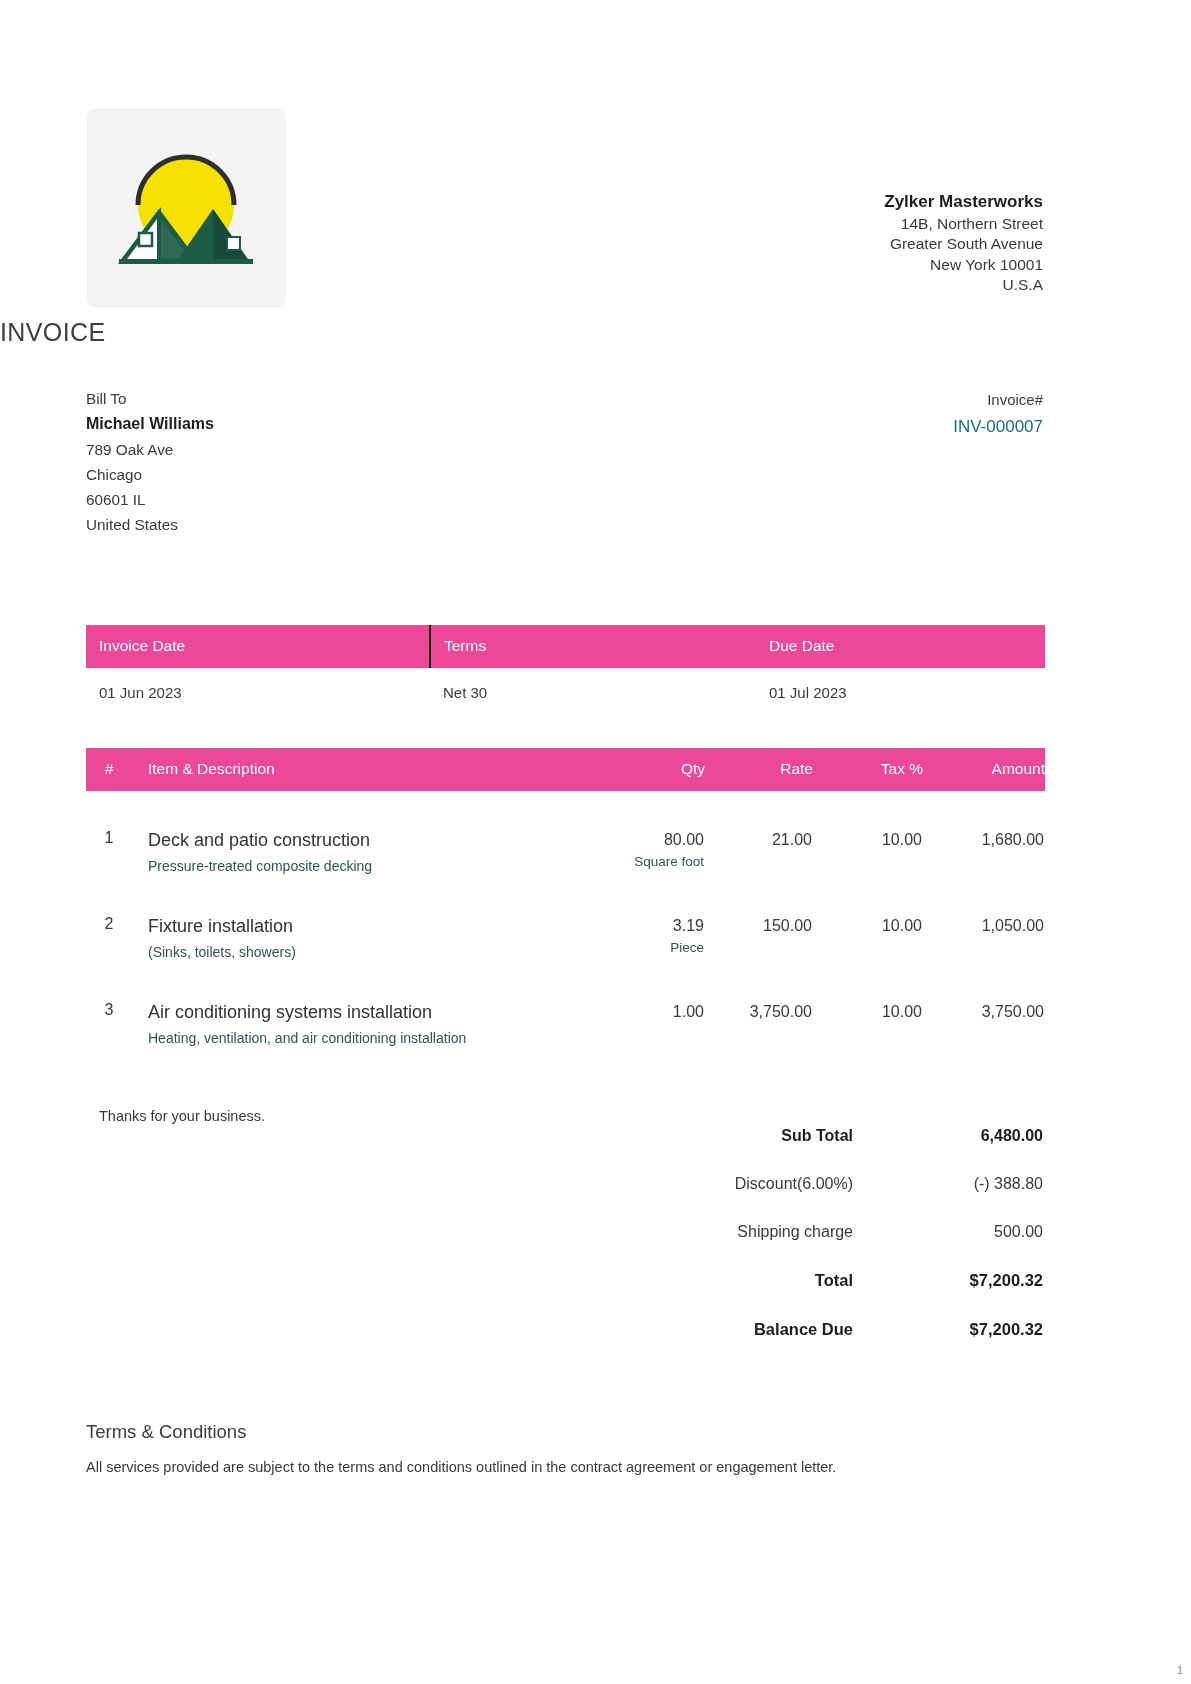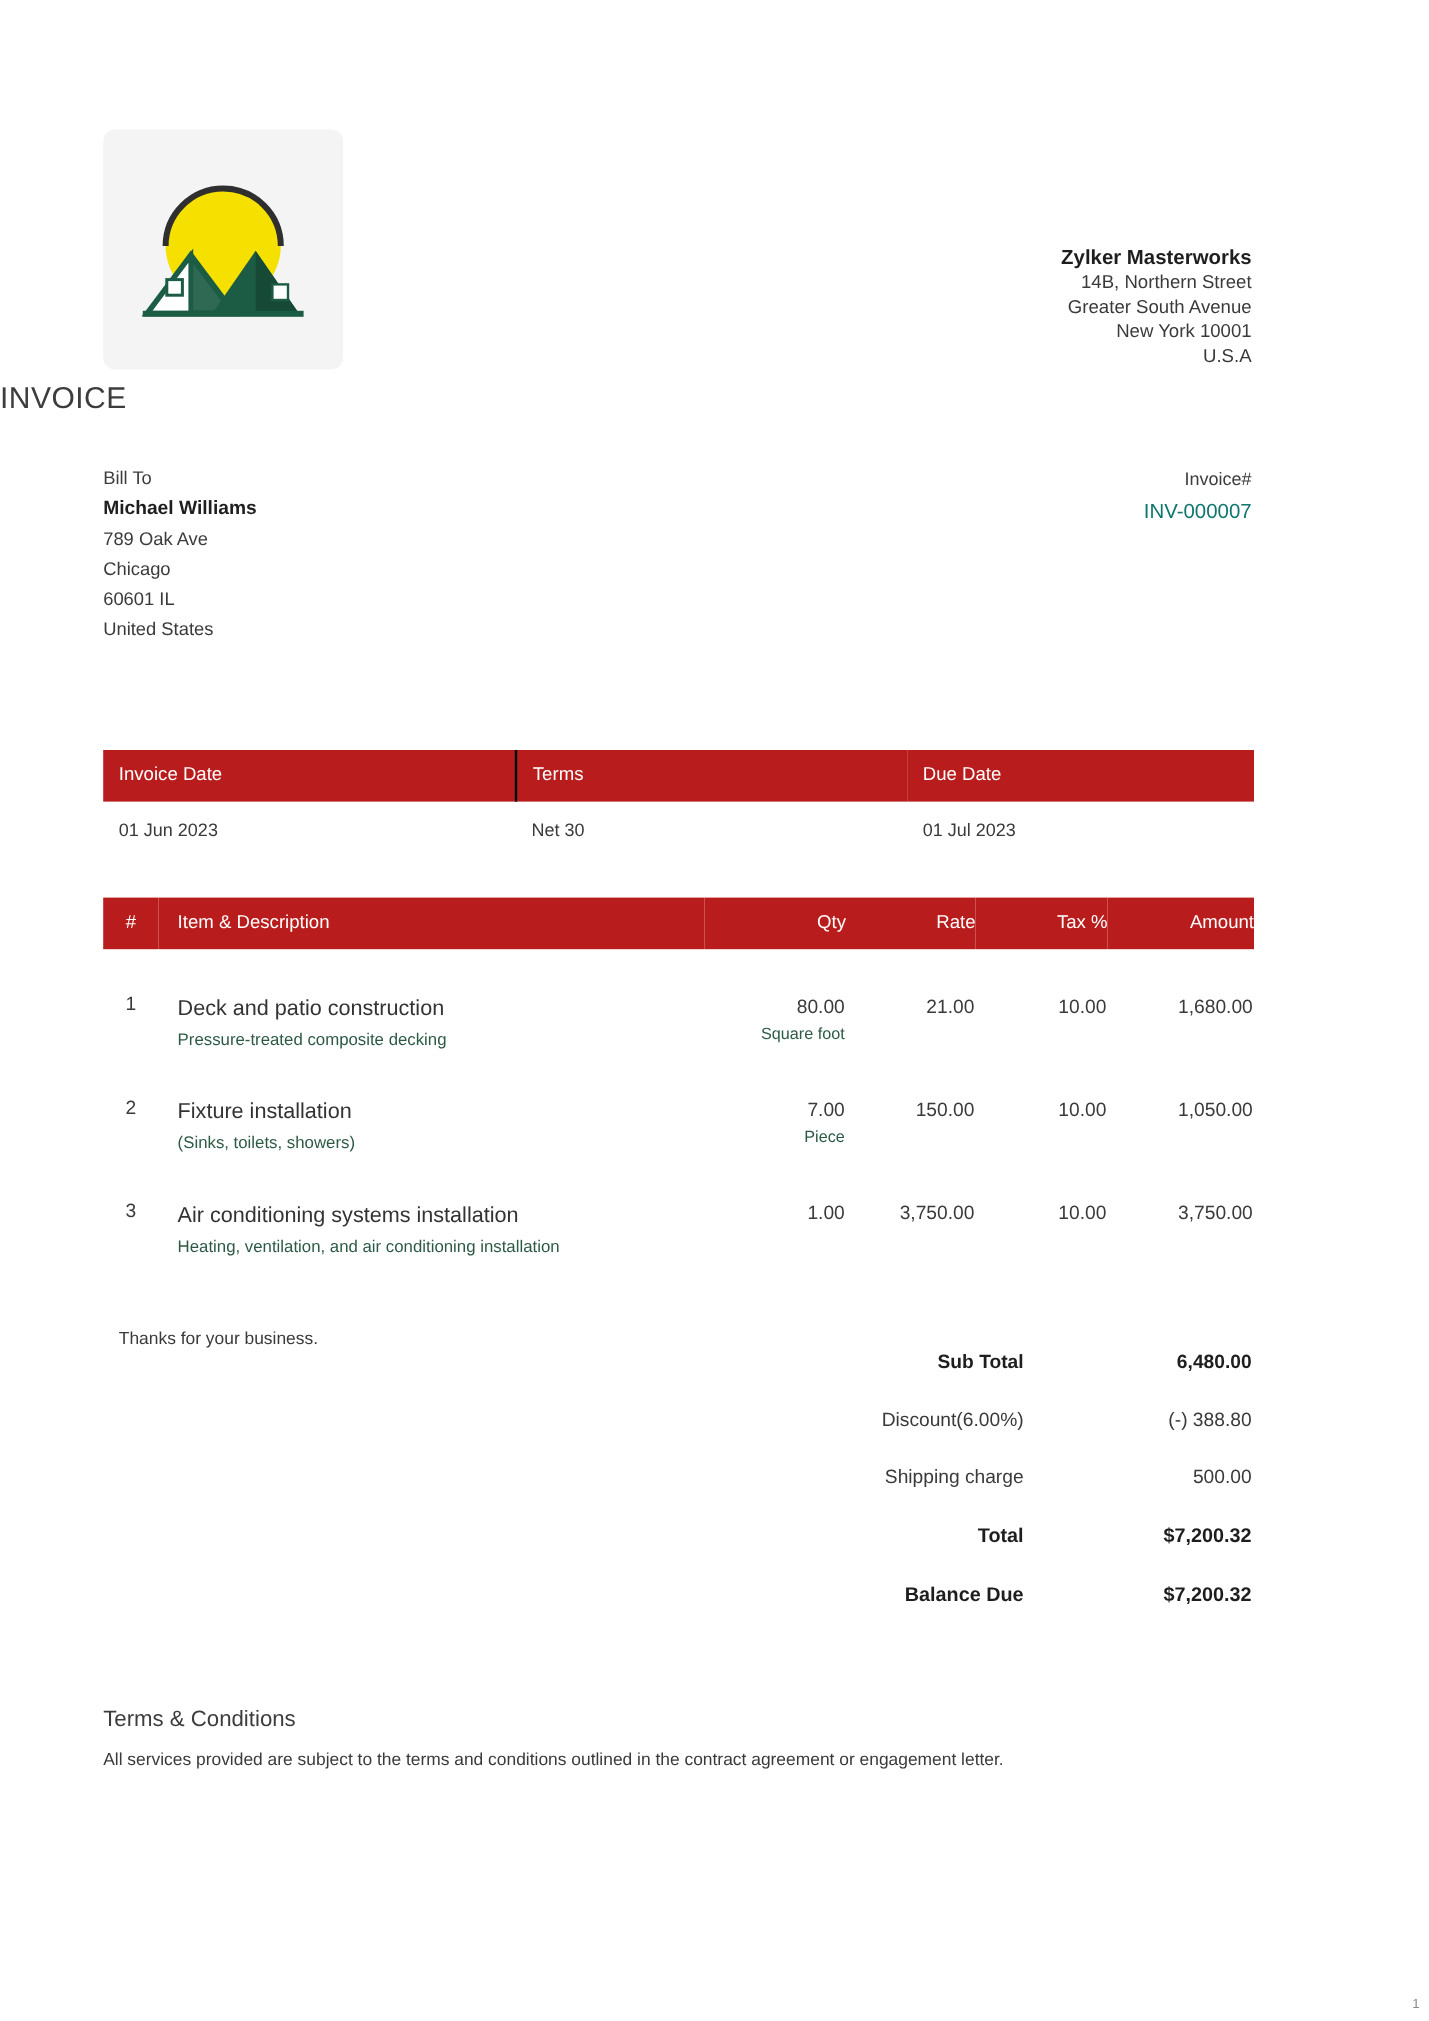--- a/index.html
+++ b/index.html
@@ -22,21 +22,21 @@
   }
 
   
   .top {
     position: absolute;
     left: 86px;
     top: 108px;
     right: 148px;
     display: flex;
     justify-content: space-between;
-    align-items: flex-end;
+    align-items: flex-start;
   }
   .logo-box {
     width: 200px;
     height: 200px;
     background: #f4f4f4;
     border-radius: 10px;
     display: flex;
     align-items: center;
     justify-content: center;
   }
@@ -80,21 +80,21 @@
   .billto { line-height: 25.3px; font-size: 15.3px; color: #3a3a3a; }
   .billto .label { font-size: 15.3px; color: #3d3d3d; }
   .billto .cust  { font-weight: bold; font-size: 16px; color: #1e1e1e; }
 
   .invno { text-align: right; line-height: 27px; }
   .invno .label { font-size: 15px; color: #3d3d3d; }
   .invno .value { font-weight: normal; font-size: 17px; color: #0f766e; }
 
   
   .thead {
-    background: #b91c1c;
+    background: #ec4899;
     color: #ffffff;
   }
   table { border-collapse: collapse; }
 
   
   .dates {
     position: absolute;
     left: 86px;
     top: 625px;
     width: 959px;
@@ -329,21 +329,21 @@
         <td class="num">10.00</td>
         <td class="num">1,680.00</td>
       </tr>
       <tr>
         <td class="c-no">2</td>
         <td class="c-desc">
           <div class="title">Fixture installation</div>
           <div class="sub">(Sinks, toilets, showers)</div>
         </td>
         <td class="num">
-          <span>7.00</span>
+          <span>3.19</span>
           <span class="unit">Piece</span>
         </td>
         <td class="num">150.00</td>
         <td class="num">10.00</td>
         <td class="num">1,050.00</td>
       </tr>
       <tr>
         <td class="c-no">3</td>
         <td class="c-desc">
           <div class="title">Air conditioning systems installation</div>

